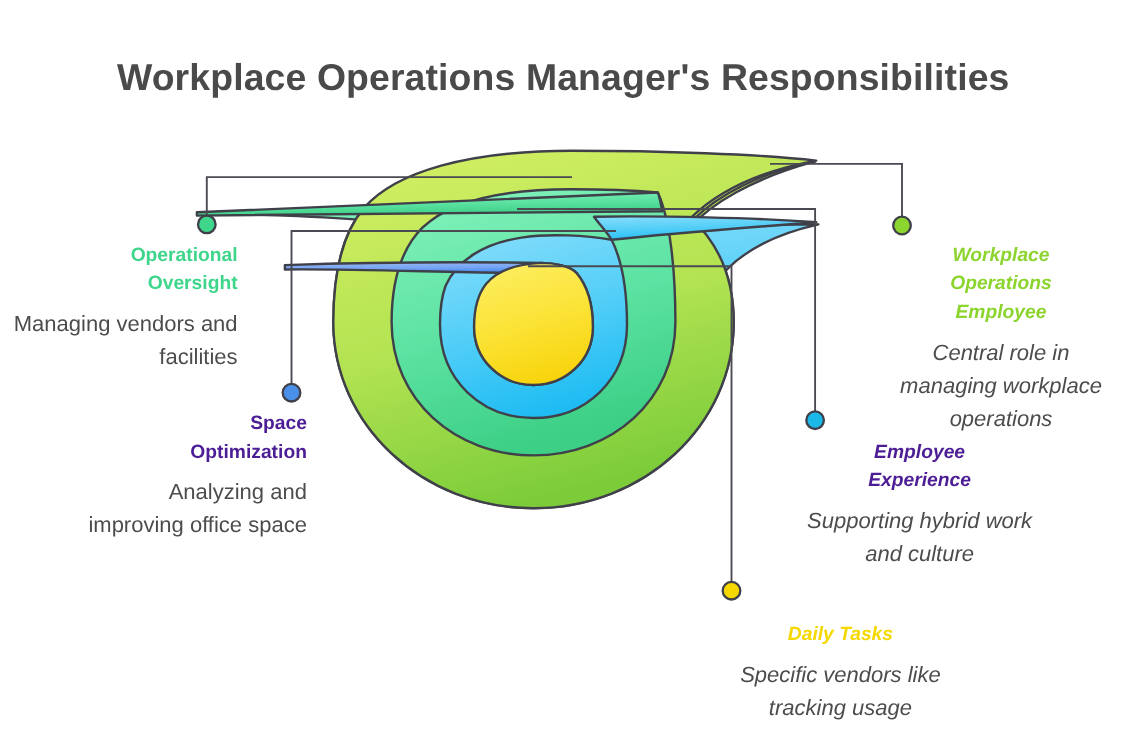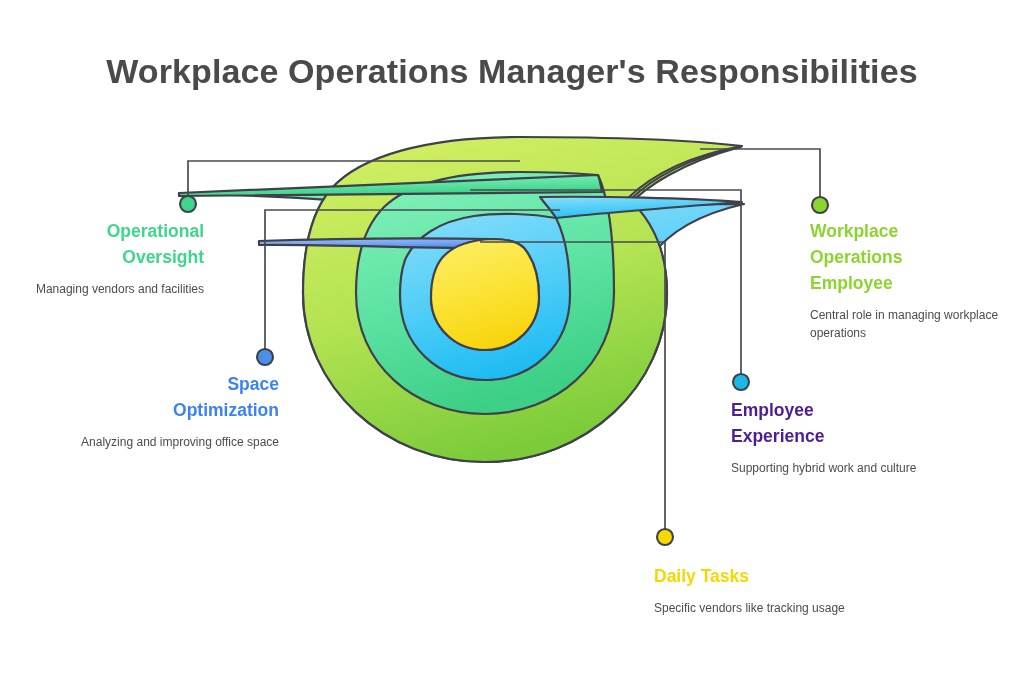--- a/index.html
+++ b/index.html
@@ -48,32 +48,32 @@
   .node-label {
     position: absolute;
   }
   .node-label .title {
     font-size: 17.5px;
     font-weight: bold;
     line-height: 1.48;
     margin: 0;
   }
   .node-label .desc {
-    font-size: 12px;
+    font-size: 20px;
     font-weight: normal;
     line-height: 1.50;
     color: #4c4c4c;
     margin: 9px 0 0 0;
   }
   .align-right { text-align: right; }
-  .align-left  { text-align: left;  }
+  .align-left  { text-align: center; font-style: italic;  }
 
   
   #label-operational-oversight {
-    left: 0px; top: 219px; width: 204px;
+    left: 0px; top: 219px; width: 204px; padding-left: 12px;
   }
   #label-space-optimization {
     left: 70px; top: 372px; width: 209px;
   }
   
   #label-workplace-operations-manager {
     left: 810px; top: 219px; width: 200px;
   }
   #label-employee-experience {
     left: 731px; top: 398px; width: 210px;
@@ -324,21 +324,21 @@
 
   <div class="node-label align-right" id="label-operational-oversight">
     <div class="title" style="color:#3ed68b">
       <span>Operational</span><br>
       <span>Oversight</span>
     </div>
     <div class="desc">Managing vendors and facilities</div>
   </div>
 
   <div class="node-label align-right" id="label-space-optimization">
-    <div class="title" style="color:#3b82f6">
+    <div class="title" style="color:#4c1d95">
       <span>Space</span><br>
       <span>Optimization</span>
     </div>
     <div class="desc">Analyzing and improving office space</div>
   </div>
 
   <div class="node-label align-left" id="label-workplace-operations-manager">
     <div class="title" style="color:#8cd42e">
       <span>Workplace</span><br>
       <span>Operations</span><br>

